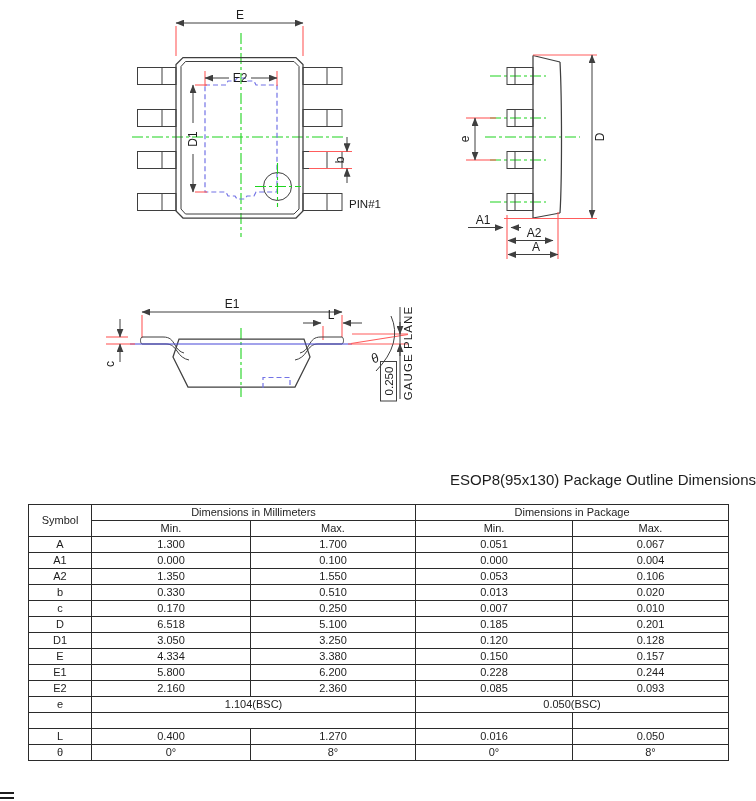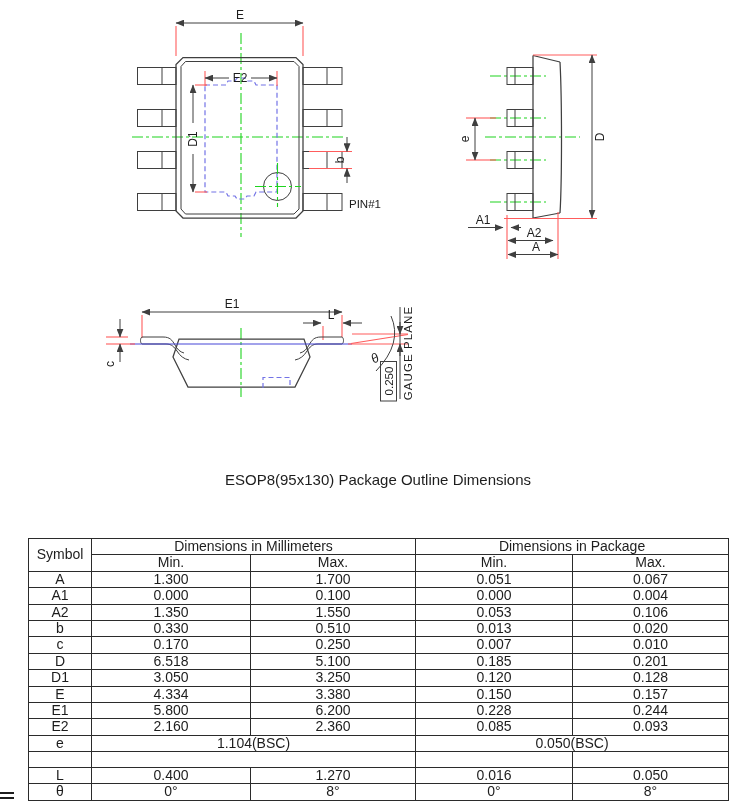--- a/index.html
+++ b/index.html
@@ -15,24 +15,24 @@
   .o{stroke:var(--line);stroke-width:1.25;fill:none;stroke-linejoin:miter}
   .t{stroke:var(--line);stroke-width:1;fill:none}
   .d{stroke:var(--line);stroke-width:1;fill:none}
   .r{stroke:var(--red);stroke-width:1.1;fill:none}
   .g{stroke:var(--green);stroke-width:1.1;fill:none;stroke-dasharray:11 3 3 3}
   .bd{stroke:var(--blue-dash);stroke-width:1.2;fill:none;stroke-dasharray:5 3}
   .bl{stroke:var(--blue);stroke-width:1.2;fill:none}
   .sm{font-size:11.5px}
   .gp{font-size:11.5px;letter-spacing:1.1px}
   .th{font-size:13px;font-style:italic}
-  .title{position:absolute;left:0;top:471px;width:756px;text-align:center;
+  .title{position:absolute;left:0;top:471px;width:756px;text-align:right;
     font-size:15px;color:var(--text)}
-  table.dims{position:absolute;left:28px;top:538px;width:700px;
-    border-collapse:collapse;table-layout:fixed;font-size:14px;color:var(--text)}
+  table.dims{position:absolute;left:28px;top:504px;width:700px;
+    border-collapse:collapse;table-layout:fixed;font-size:11px;color:var(--text)}
   table.dims td{border:1px solid var(--border);text-align:center;height:16px;
     padding:0 2px;line-height:1.1;vertical-align:middle;overflow:hidden;white-space:nowrap}
   .corner-mark{position:absolute;left:0;top:792px;width:15px;height:8px}
   .corner-mark i{position:absolute;left:0;width:14px;height:2px;background:#1d1d1d;display:block}
   .corner-mark i:nth-child(2){top:4.5px}
 </style>
 </head>
 <body>
 
 <div class="page">

